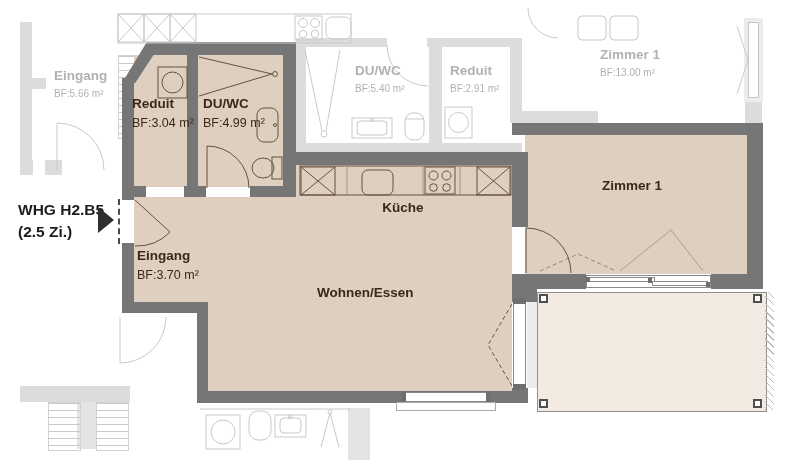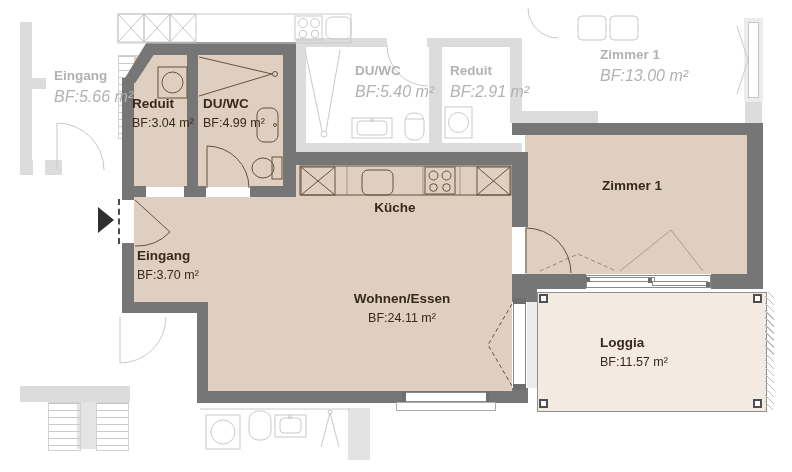--- a/index.html
+++ b/index.html
@@ -16,21 +16,21 @@
   .win{background:#fff;border:1px solid #8a8a8a;box-sizing:border-box;}
   .nwin{background:#fff;border:1px solid #c6c6c6;box-sizing:border-box;}
   .cap{background:#6e6e6e;}
   .corner{background:#fff;border:2px solid #4f4f4f;box-sizing:border-box;width:9px;height:9px;}
   .dash-v{border-left:2px dashed #4a4a4a;}
   .rlabel{color:var(--label);line-height:1;}
   .rlabel .rname{font-size:13.5px;font-weight:bold;margin-bottom:6px;}
   .rlabel .rarea{font-size:12.5px;}
   .nlabel{color:var(--neighbor_label);line-height:1;}
   .nlabel .rname{font-size:13.5px;font-weight:bold;margin-bottom:6px;}
-  .nlabel .rarea{font-size:16px;font-style:italic;}
+  .nlabel .rarea{font-size:10px;}
   .whg{color:var(--annotation);font-size:15.5px;font-weight:bold;line-height:1.45;}
   .arrow{width:0;height:0;border-top:13px solid transparent;border-bottom:13px solid transparent;
          border-left:16px solid #2f2f2f;}
   svg{position:absolute;left:0;top:0;pointer-events:none;}
 </style>
 </head>
 <body>
 
 <div id="plan">
 
@@ -195,49 +195,46 @@
     <div class="rarea">BF:3.04 m²</div>
   </div>
   <div class="abs rlabel" style="left:203px;top:97px">
     <div class="rname">DU/WC</div>
     <div class="rarea">BF:4.99 m²</div>
   </div>
   <div class="abs rlabel" style="left:137px;top:249px">
     <div class="rname">Eingang</div>
     <div class="rarea">BF:3.70 m²</div>
   </div>
-  <div class="abs rlabel" style="left:320px;top:201px;width:150px;text-align:center">
+  <div class="abs rlabel" style="left:328px;top:201px;width:150px;text-align:center">
     <div class="rname">Küche</div>
   </div>
-  <div class="abs rlabel" style="left:317px;top:292px;width:170px;text-align:center">
+  <div class="abs rlabel" style="left:317px;top:286px;width:170px;text-align:left">
     <div class="rname">Wohnen/Essen</div>
-    <div class="rarea">BF:24.11 m²</div>
   </div>
   <div class="abs rlabel" style="left:547px;top:179px;width:170px;text-align:center">
     <div class="rname">Zimmer 1</div>
-  </div>
-  <div class="abs rlabel" style="left:600px;top:336px">
-    <div class="rname">Loggia</div>
-    <div class="rarea">BF:11.57 m²</div>
   </div>
 
   <div class="abs nlabel" style="left:54px;top:69px">
     <div class="rname">Eingang</div>
     <div class="rarea">BF:5.66 m²</div>
   </div>
   <div class="abs nlabel" style="left:355px;top:64px">
     <div class="rname">DU/WC</div>
     <div class="rarea">BF:5.40 m²</div>
   </div>
   <div class="abs nlabel" style="left:450px;top:64px">
     <div class="rname">Reduit</div>
     <div class="rarea">BF:2.91 m²</div>
   </div>
   <div class="abs nlabel" style="left:600px;top:48px">
     <div class="rname">Zimmer 1</div>
     <div class="rarea">BF:13.00 m²</div>
   </div>
 
   <div class="abs whg" style="left:18px;top:199px">
+    <div>WHG H2.B5</div>
+    <div>(2.5 Zi.)</div>
   </div>
   <div class="abs arrow" style="left:98px;top:207px"></div>
 
 </div>
 
 </body></html>

